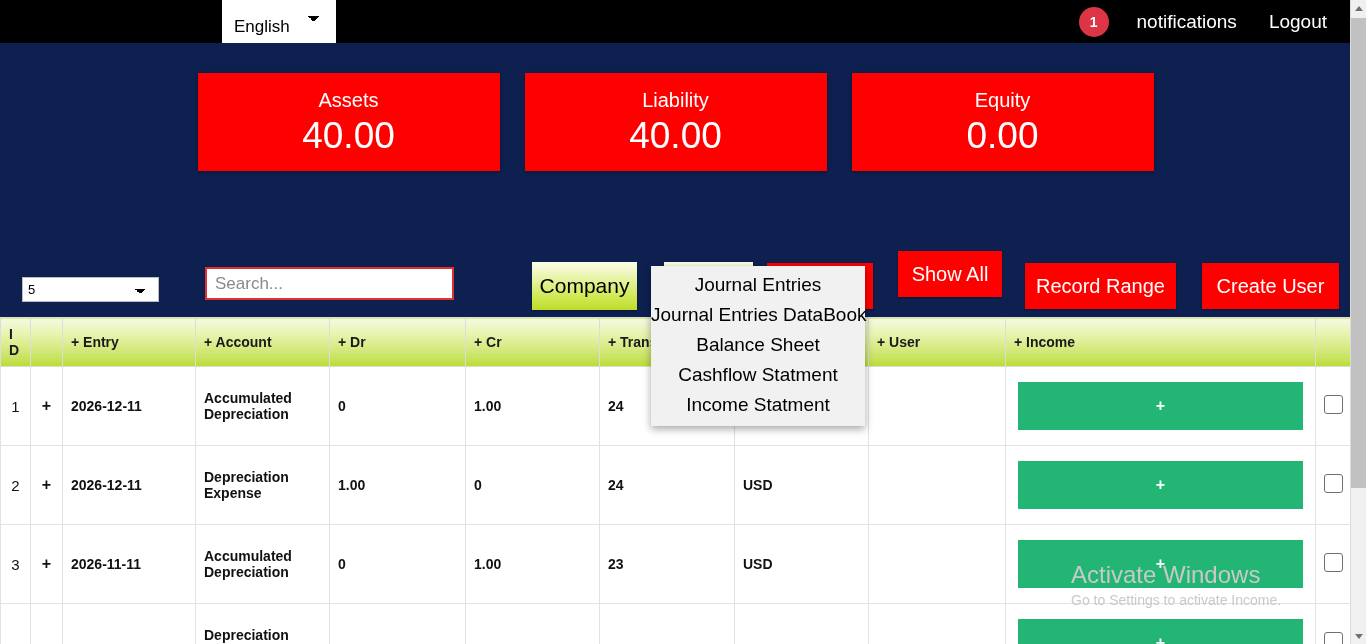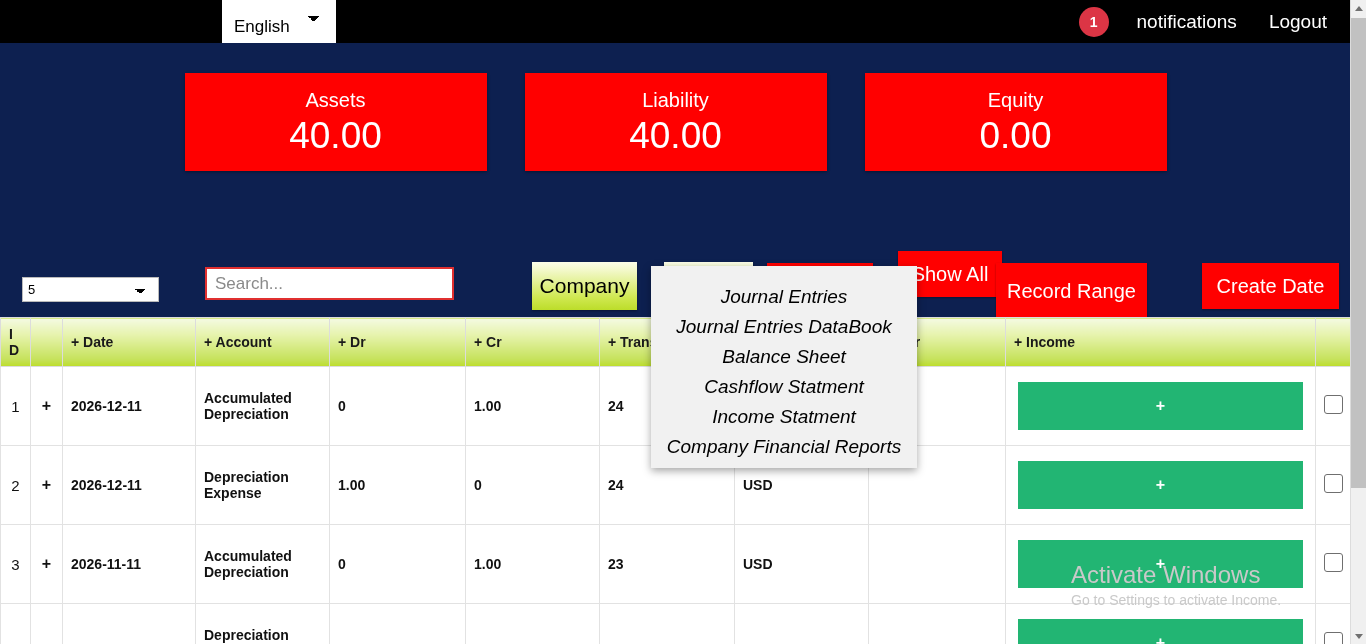--- a/index.html
+++ b/index.html
@@ -40,21 +40,21 @@
     color:#ffffff;font-size:19px;text-decoration:none;padding:0 16px;
     white-space:nowrap;
     text-align:center;
   }
 
   
   .navy{
     background:#0d2050;height:274px;position:relative;
   }
   .cards{
-    display:flex;justify-content:center;gap:38px;padding-top:30px;
+    display:flex;justify-content:center;gap:25px;padding-top:30px;
   }
   .card{
     width:302px;height:98px;background:#ff0000;color:#ffffff;
     display:flex;flex-direction:column;align-items:center;justify-content:center;
     box-shadow:0 1px 3px rgba(0,0,0,.4);
   }
   .card-title{font-size:20px;line-height:1.2;margin-bottom:4px;}
   .card-value{font-size:37px;line-height:1.1;}
   .len-select{
     position:absolute;left:22px;top:234px;width:137px;height:25px;
@@ -87,28 +87,28 @@
     margin-left:13px;
   }
   .btn-red{
     background:#ff0000;color:#ffffff;font-size:20px;
     box-shadow:0 1px 2px rgba(0,0,0,.35);
   }
   #btn-company{left:519px;top:219px;width:105px;height:48px;}
   #btn-reports{left:651px;top:219px;width:89px;height:48px;}
   #btn-selectall{left:767px;top:220px;width:106px;height:46px;}
   #btn-showall{left:898px;top:208px;width:104px;height:46px;}
-  #btn-recordrange{left:996px;top:220px;width:151px;height:56px;}
+  #btn-recordrange{left:1025px;top:220px;width:151px;height:46px;}
   #btn-createentry{left:1202px;top:220px;width:137px;height:46px;}
 
   
   .dropdown{
-    position:absolute;left:651px;top:266px;width:266px;
+    position:absolute;left:651px;top:266px;width:214px;
     background:#f1f1f1;box-shadow:0 3px 8px rgba(0,0,0,.35);
-    z-index:60;padding:16px 0 6px 0;font-style:italic;
+    z-index:60;padding:4px 0 6px 0;
   }
   .dropdown-item{
     display:block;text-align:center;color:#000000;
     font-size:19px;line-height:30px;white-space:nowrap;
     text-decoration:none;cursor:pointer;
   }
 
   
   .table-wrap{position:absolute;left:0;top:317px;width:1351px;}
   table{border-collapse:collapse;width:1351px;table-layout:fixed;}
@@ -213,21 +213,21 @@
       <option>5</option>
     </select>
 
     <input class="search-input" type="text" placeholder="Search..." style="">
 
     <button class="btn btn-green" id="btn-company">Company</button>
     <button class="btn btn-green" id="btn-reports">Reports</button>
     <button class="btn btn-red" id="btn-selectall">Select All</button>
     <button class="btn btn-red" id="btn-showall">Show All</button>
     <button class="btn btn-red" id="btn-recordrange">Record Range</button>
-    <button class="btn btn-red" id="btn-createentry">Create Date</button>
+    <button class="btn btn-red" id="btn-createentry">Create User</button>
   </div>
 
   <div class="table-wrap">
     <table>
       <colgroup>
         <col class="col-id">
           <col class="col-plus">
           <col class="col-date">
           <col class="col-account">
         <col class="col-dr">
@@ -235,21 +235,21 @@
           <col class="col-trans">
           <col class="col-curr">
         <col class="col-user">
           <col class="col-options">
           <col class="col-check">
       </colgroup>
       <thead>
         <tr>
           <th>I D</th>
           <th></th>
-          <th>+ Date</th>
+          <th>+ Entry</th>
           <th>+ Account</th>
           <th>+ Dr</th>
           <th>+ Cr</th>
           <th>+ Trans No.</th>
           <th>+ Currency</th>
           <th>+ User</th>
           <th>+ Income</th>
           <th></th>
         </tr>
       </thead>
@@ -325,21 +325,20 @@
       </tbody>
     </table>
   </div>
 
   <div class="dropdown">
     <a class="dropdown-item" href="#">Journal Entries</a>
     <a class="dropdown-item" href="#">Journal Entries DataBook</a>
     <a class="dropdown-item" href="#">Balance Sheet</a>
     <a class="dropdown-item" href="#">Cashflow Statment</a>
     <a class="dropdown-item" href="#">Income Statment</a>
-    <a class="dropdown-item" href="#">Company Financial Reports</a>
   </div>
 
   <div class="watermark">
     <div class="wm-title">Activate Windows</div>
     <div class="wm-sub">Go to Settings to activate Income.</div>
   </div>
 
 </div>
 
 <div class="scrollbar">

